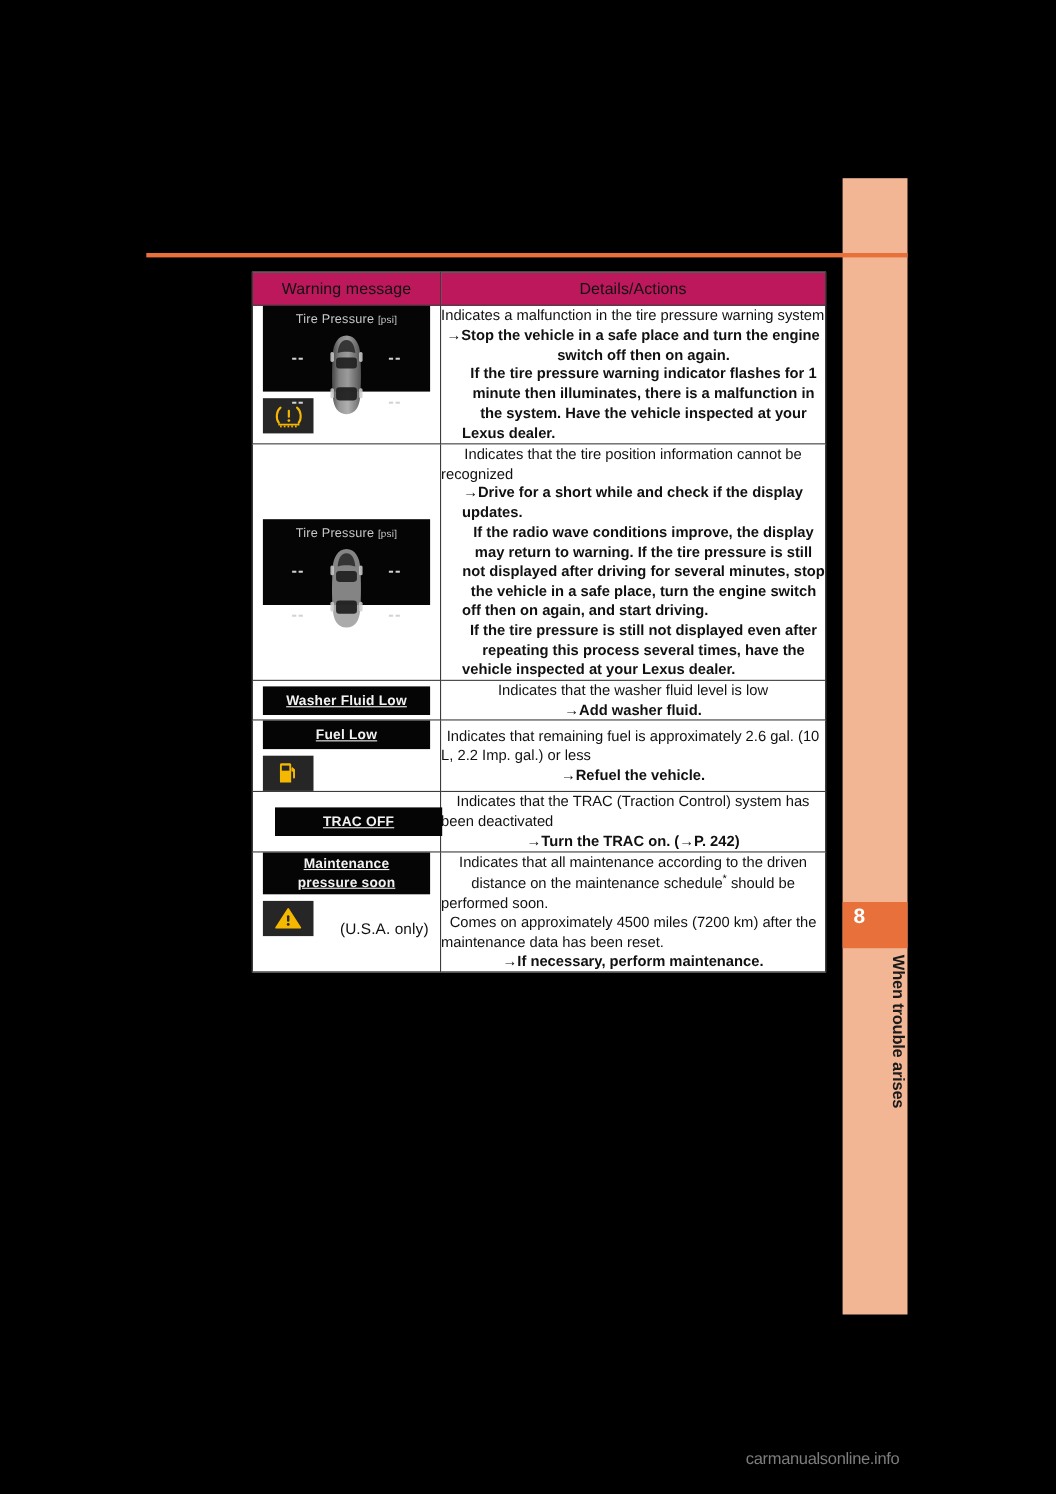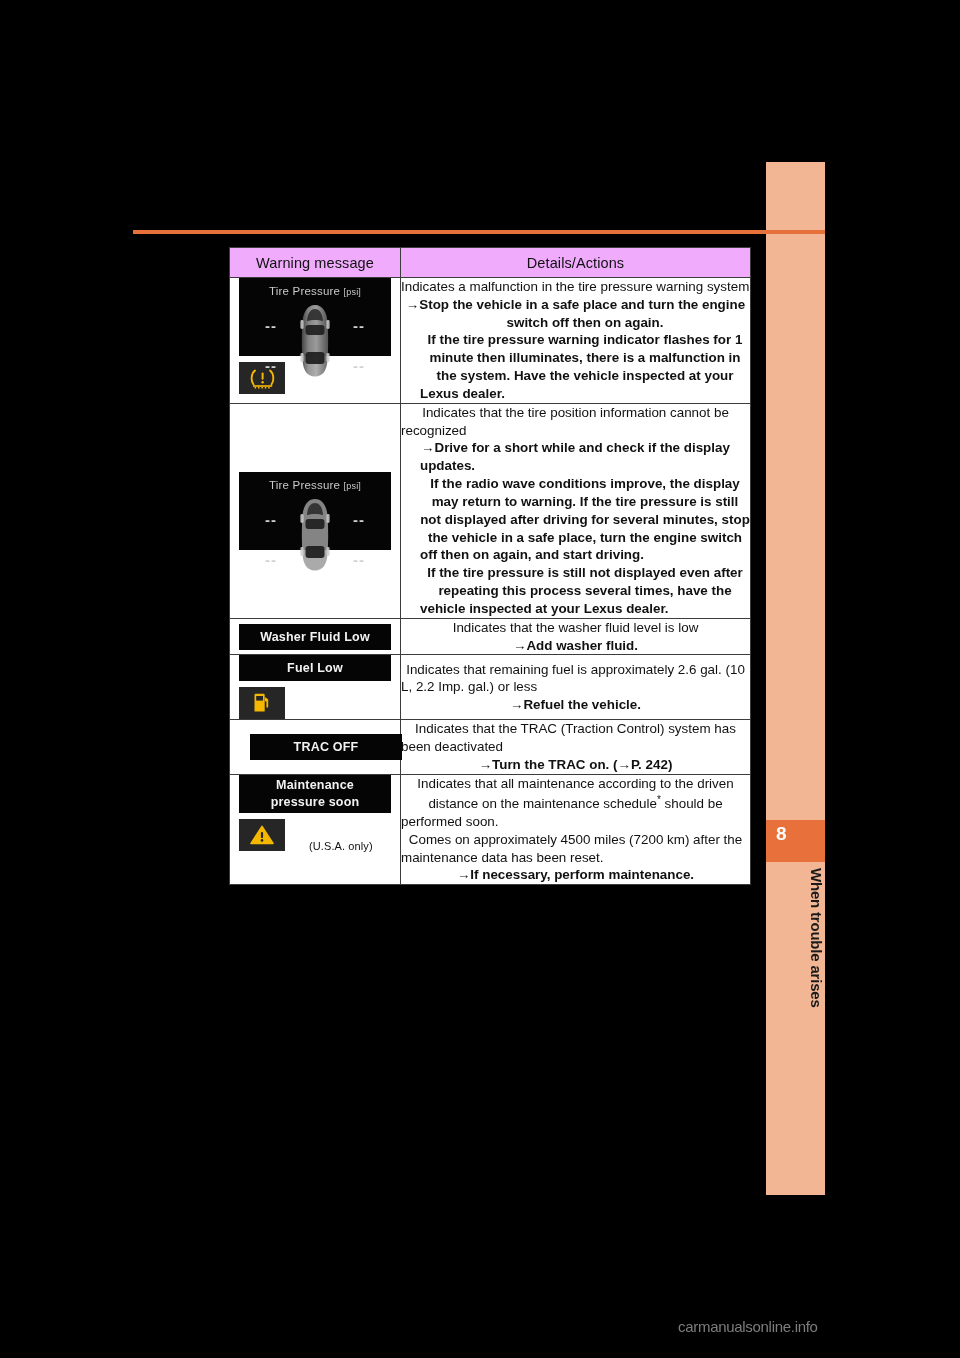--- a/index.html
+++ b/index.html
@@ -86,21 +86,21 @@
     border-collapse: collapse;
     background: #ffffff;
     table-layout: fixed;
   }
   #warning-table td, #warning-table th {
     border: 1px solid #3c3c3c;
     vertical-align: top;
     padding: 0;
   }
   #warning-table thead th {
-    background: #f0abfc;
+    background: #be185d;
     font-weight: normal;
     font-size: 14.5px;
     color: #111;
     height: 29px;
     text-align: center;
     vertical-align: middle;
     letter-spacing: 0.1px;
   }
   .col-msg { width: 171px; }
   .col-det { width: 350px; }
@@ -137,20 +137,21 @@
   }
   .mid-wide {
     width: 152px;
     height: 26px;
     line-height: 26px;
     color: #f2f2f2;
     font-size: 12.5px;
     font-weight: bold;
     text-align: center;
     letter-spacing: 0.2px;
+    text-decoration: underline;
   }
   .mid-wide.two-line {
     height: 38px;
     line-height: 17px;
     padding-top: 2px;
     box-sizing: border-box;
   }
   .mid-tire {
     width: 152px;
     height: 78px;
@@ -188,21 +189,21 @@
   .tell-tile {
     width: 46px;
     height: 32px;
     background: #262626;
     display: flex;
     align-items: center;
     justify-content: center;
     margin-top: 6px;
   }
   .usa-note {
-    font-size: 11px;
+    font-size: 14px;
     color: #111;
     text-align: center;
     margin-top: 2px;
     letter-spacing: 0.1px;
   }
   .msg-cell .tile-row {
     display: flex;
     align-items: flex-end;
     justify-content: flex-start;
     padding-left: 9px;

